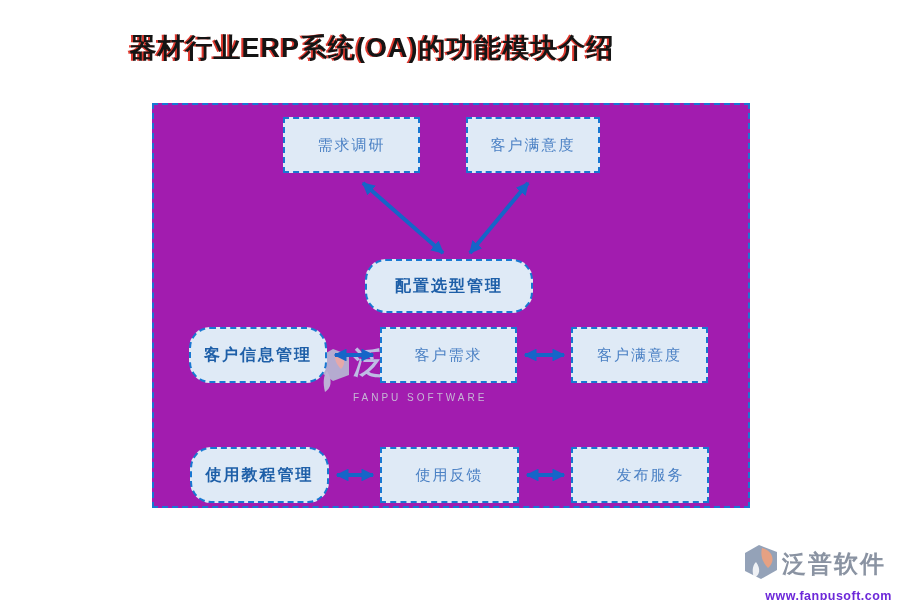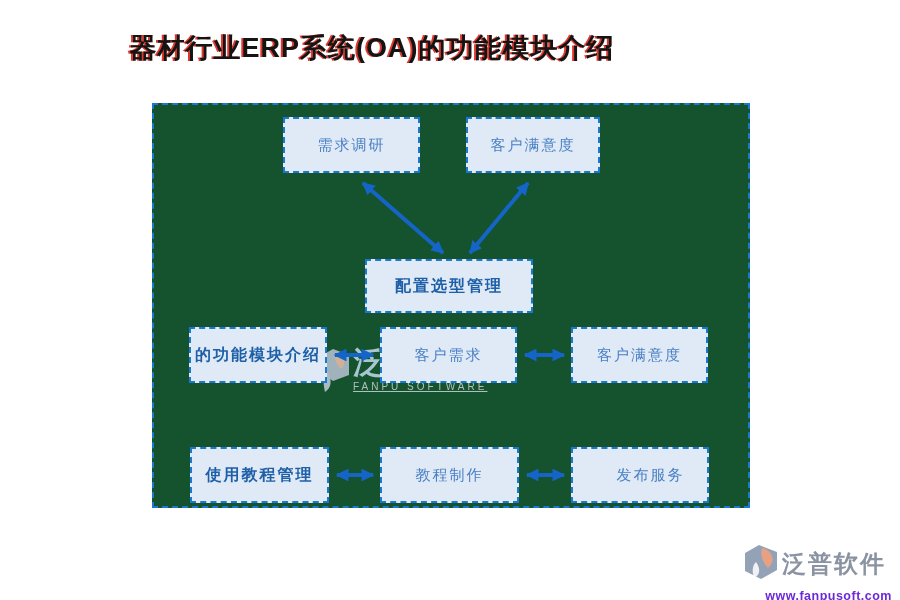--- a/index.html
+++ b/index.html
@@ -18,39 +18,40 @@
     font-size: 27px;
     font-weight: bold;
     color: #141414;
     text-shadow: -2px 0 0 #e03a2f;
     letter-spacing: 1px;
   }
   .diagram-panel {
     position: absolute;
     left: 152px; top: 103px;
     width: 598px; height: 405px;
-    background: #14532d;
+    background: #a21caf;
     border: 2px dashed #1878d2;
   }
   .node {
     position: absolute;
     background: #dfeaf6;
     border: 2px dashed #1878d2;
     display: flex;
     align-items: center;
     justify-content: center;
     font-size: 15px;
     letter-spacing: 2px;
     color: #4a80c4;
     z-index: 3;
   }
   .node.bold {
     font-weight: bold;
     font-size: 16px;
     color: #1e5fa8;
+    border-radius: 21px;
   }
   .n-demand        { left: 129px; top: 12px;  width: 137px; height: 56px; }
   .n-feedback      { left: 312px; top: 12px;  width: 134px; height: 56px; }
   .n-config        { left: 211px; top: 154px; width: 168px; height: 54px; }
   .n-custinfo      { left: 35px;  top: 222px; width: 138px; height: 56px; }
   .n-custdemand    { left: 226px; top: 222px; width: 137px; height: 56px; }
   .n-custsat       { left: 417px; top: 222px; width: 137px; height: 56px; }
   .n-tutorialmgmt  { left: 36px;  top: 342px; width: 139px; height: 56px; font-family: Liberation Serif, serif; }
   .n-tutorialprod  { left: 226px; top: 342px; width: 139px; height: 56px; }
   .n-publish       { left: 417px; top: 342px; width: 138px; height: 56px; padding-left: 21px; }
@@ -73,22 +74,21 @@
     font-size: 31px;
     font-weight: bold;
     color: #c3daee;
     letter-spacing: 3px;
     line-height: 1.0;
   }
   .watermark .wm-sub {
     font-size: 10px;
     color: #ccd3db;
     letter-spacing: 3px;
-    margin-top: 3px;
-    text-decoration: underline;
+    margin-top: 14px;
   }
   .footer-brand {
     position: absolute;
     left: 742px; top: 544px;
     width: 150px;
     z-index: 5;
   }
   .footer-brand .fb-row {
     display: flex;
     align-items: center;
@@ -112,25 +112,25 @@
 </head>
 <body>
 
 <div class="page-title">器材行业ERP系统(OA)的功能模块介绍</div>
 
 <div class="diagram-panel">
 
   <div class="node n-demand">需求调研</div>
   <div class="node n-feedback">客户满意度</div>
   <div class="node bold n-config">配置选型管理</div>
-  <div class="node bold n-custinfo">的功能模块介绍</div>
+  <div class="node bold n-custinfo">客户信息管理</div>
   <div class="node n-custdemand">客户需求</div>
   <div class="node n-custsat">客户满意度</div>
   <div class="node bold n-tutorialmgmt">使用教程管理</div>
-  <div class="node n-tutorialprod">教程制作</div>
+  <div class="node n-tutorialprod">使用反馈</div>
   <div class="node n-publish">发布服务</div>
 
   <div class="watermark">
     <span>
       <svg width="34" height="52" viewBox="0 0 34 52">
         <path d="M16 2 L32 8 L32 28 L16 34 L2 24 L2 10 Z" fill="#b9c4d6"></path>
         <path d="M18 6 C27 8 30 16 24 22 C20 18 17 13 18 6 Z" fill="#f2c1a8"></path>
         <path d="M8 30 C14 40 12 47 6 51 C4 43 4 35 8 30 Z" fill="#c3cddd" transform="translate(2,-6)"></path>
       </svg>
     </span>

